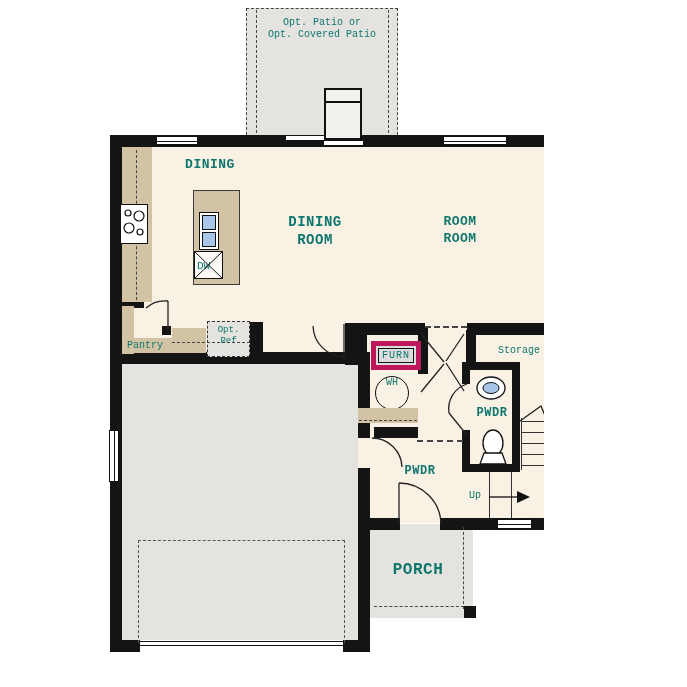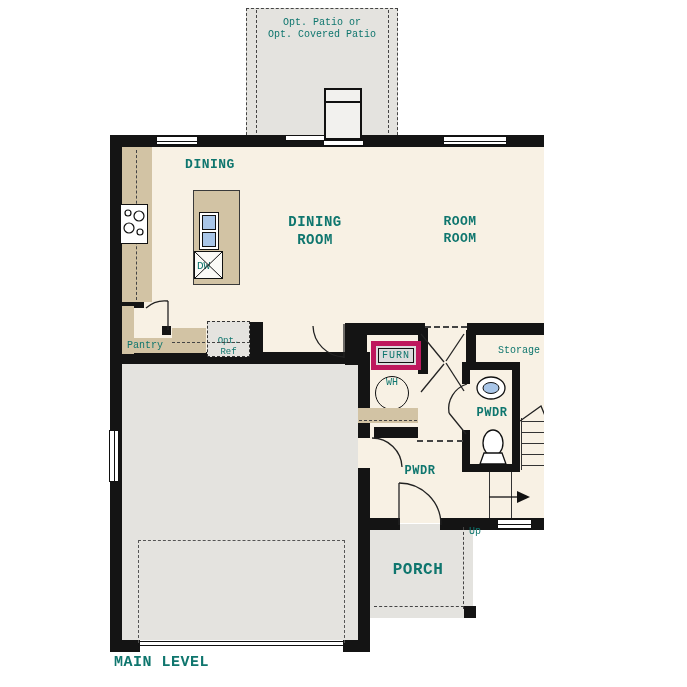--- a/index.html
+++ b/index.html
@@ -92,21 +92,21 @@
   <div class="abs" style="left:202px;top:232px;width:14px;height:15px;background:var(--blue);border:1px solid #111;"></div>
   <div class="abs" style="left:194px;top:251px;width:29px;height:28px;background:#fbfaf7;border:1px solid #111;">
     <span class="abs" style="left:1px;top:8px;font-size:11px;background:#fbfaf7;padding:0 1px;">DW</span>
   </div>
 
   <div class="abs tan" style="left:122px;top:306px;width:12px;height:48px;"></div>
   <div class="abs tan" style="left:122px;top:338px;width:50px;height:15px;"></div>
   <div class="abs sm" style="left:119px;top:340px;width:52px;">Pantry</div>
   <div class="abs tan" style="left:172px;top:328px;width:34px;height:25px;"></div>
   <div class="abs gray" style="left:207px;top:321px;width:43px;height:36px;border:1.5px dashed #333;">
-    <div class="sm" style="margin-top:14px;font-size:9px;">
+    <div class="sm" style="margin-top:3px;font-size:9px;">
       <span>Opt.</span><br>
       <span>Ref</span>
     </div>
   </div>
   <div class="abs dash-h" style="left:172px;top:342px;width:78px;height:0;"></div>
 
   <div class="abs" style="left:371px;top:341px;width:50px;height:29px;border:5px solid #be185d;background:#dcdcdc;">
     <div style="position:absolute;left:2px;top:2px;right:2px;bottom:2px;border:1px solid #111;display:flex;align-items:center;justify-content:center;">
       <span style="font-size:10px;letter-spacing:1px;">FURN</span>
     </div>
@@ -127,21 +127,21 @@
   <div class="abs dash-h" style="left:374px;top:606px;width:90px;height:0;"></div>
 
   <div class="abs" style="left:521px;top:421px;width:44px;height:1px;background:#333;"></div>
   <div class="abs" style="left:521px;top:432px;width:44px;height:1px;background:#333;"></div>
   <div class="abs" style="left:521px;top:443px;width:44px;height:1px;background:#333;"></div>
   <div class="abs" style="left:521px;top:454px;width:44px;height:1px;background:#333;"></div>
   <div class="abs" style="left:521px;top:465px;width:44px;height:1px;background:#333;"></div>
   <div class="abs" style="left:521px;top:418px;width:1px;height:52px;background:#333;"></div>
   <div class="abs" style="left:489px;top:472px;width:1px;height:46px;background:#333;"></div>
   <div class="abs" style="left:511px;top:472px;width:1px;height:46px;background:#333;"></div>
-  <div class="abs sm" style="left:464px;top:490px;width:22px;margin-top:36px;">Up</div>
+  <div class="abs sm" style="left:464px;top:490px;width:22px;">Up</div>
 
   <svg class="overlay" width="687" height="687" viewBox="0 0 687 687">
 
     <g stroke="#111" fill="none" stroke-width="1.2">
       <circle cx="128" cy="213" r="3"></circle>
       <circle cx="139" cy="216" r="5"></circle>
       <circle cx="129" cy="228" r="5"></circle>
       <circle cx="140" cy="232" r="3"></circle>
     </g>
 
@@ -191,14 +191,13 @@
     <span>ROOM</span>
   </div>
   <div class="abs lbl" style="left:415px;top:214px;width:90px;font-size:13px;">
     <span>ROOM</span><br>
     <span>ROOM</span>
   </div>
   <div class="abs sm" style="left:487px;top:345px;width:64px;">Storage</div>
   <div class="abs lbl" style="left:464px;top:406px;width:56px;font-size:12px;">PWDR</div>
   <div class="abs lbl" style="left:388px;top:464px;width:64px;font-size:12px;">PWDR</div>
   <div class="abs lbl" style="left:386px;top:560px;width:64px;font-size:16px;">PORCH</div>
-  <div class="abs lbl" style="left:114px;top:653px;width:220px;font-size:15px;text-align:left;">MAIN LEVEL</div>
 </div>
 
 </body></html>

